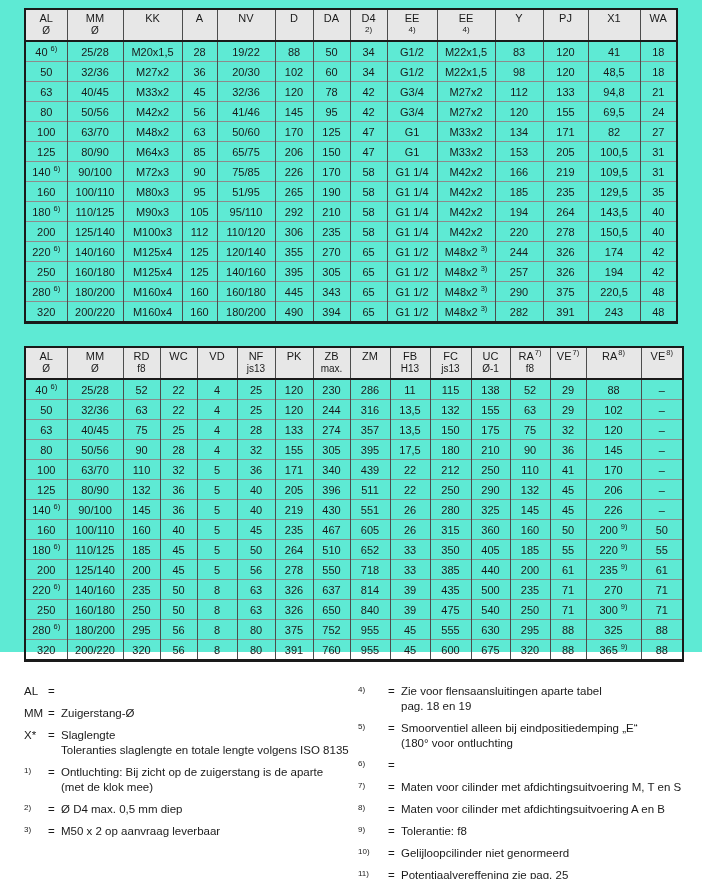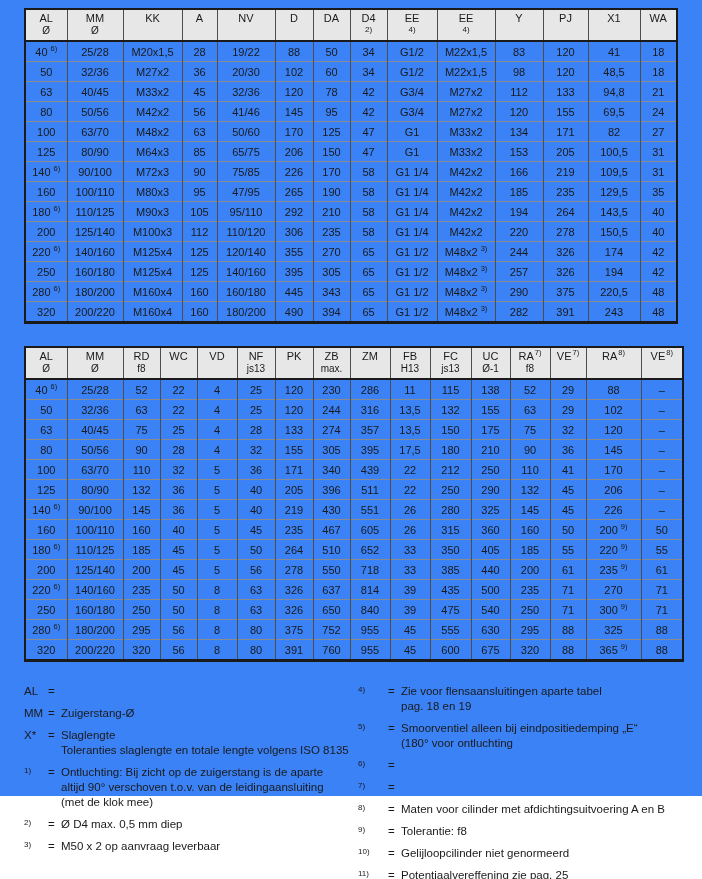--- a/index.html
+++ b/index.html
@@ -1,17 +1,17 @@
 <!DOCTYPE html>
 <html><head>
 <meta charset="utf-8">
 <style>
   html,body{margin:0;padding:0;background:#fff;}
   body{width:702px;height:879px;font-family:"Liberation Sans","DejaVu Sans",sans-serif;color:#1a1a1a;position:relative;}
-  .sheet{position:absolute;top:0;left:0;width:702px;height:796px;background:#3b82f6;}
+  .sheet{position:absolute;top:0;left:0;width:702px;height:652px;background:#5eead4;}
   table{border-collapse:collapse;table-layout:fixed;margin-left:24px;font-size:11px;color:#1a1a1a;}
   #dim-table-1{margin-top:8px;}
   #dim-table-2{margin-top:22px;}
   table{border:2px solid #1a1a1a;border-bottom-width:3px;}
   th{background:#e7e7e7;border-left:1px solid #4d4d4d;border-bottom:2px solid #1a1a1a;
      font-weight:normal;padding:2px 1px 3px 1px;vertical-align:top;}
   td{border-left:1px solid #4d4d4d;border-top:1px solid #8c8c8c;text-align:center;
      height:19px;padding:0 1px;white-space:nowrap;}
   th:first-child,td:first-child{border-left:none;}
   .h-top{line-height:13px;text-align:center;}
@@ -216,21 +216,21 @@
           <td>166</td>
           <td>219</td>
           <td>109,5</td>
           <td>31</td>
         </tr>
         <tr>
           <td>160</td>
           <td>100/110</td>
           <td>M80x3</td>
           <td>95</td>
-          <td>47/95</td>
+          <td>51/95</td>
           <td>265</td>
           <td>190</td>
           <td>58</td>
           <td>G1 1/4</td>
           <td>M42x2</td>
           <td>185</td>
           <td>235</td>
           <td>129,5</td>
           <td>35</td>
         </tr>
@@ -686,21 +686,20 @@
           <div class="fn-text">
             <div>Slaglengte</div>
             <div>Toleranties slaglengte en totale lengte volgens ISO 8135</div>
           </div>
         </div>
         <div class="fn-item">
           <span class="fn-marker fn-sup">1)</span>
           <span class="fn-eq">=</span>
           <div class="fn-text">
             <div>Ontluchting: Bij zicht op de zuigerstang is de aparte</div>
-            <div>altijd 90° verschoven t.o.v. van de leidingaansluiting</div>
             <div>(met de klok mee)</div>
           </div>
         </div>
         <div class="fn-item">
           <span class="fn-marker fn-sup">2)</span>
           <span class="fn-eq">=</span>
           <div class="fn-text">
             <div>Ø D4 max. 0,5 mm diep</div>
           </div>
         </div>
@@ -729,20 +728,23 @@
             <div>(180° voor ontluchting</div>
           </div>
         </div>
         <div class="fn-item">
           <span class="fn-marker fn-sup">6)</span>
           <span class="fn-eq">=</span>
         </div>
         <div class="fn-item">
           <span class="fn-marker fn-sup">7)</span>
           <span class="fn-eq">=</span>
+          <div class="fn-text">
+            <div>Maten voor cilinder met afdichtingsuitvoering M, T en S</div>
+          </div>
         </div>
         <div class="fn-item">
           <span class="fn-marker fn-sup">8)</span>
           <span class="fn-eq">=</span>
           <div class="fn-text">
             <div>Maten voor cilinder met afdichtingsuitvoering A en B</div>
           </div>
         </div>
         <div class="fn-item">
           <span class="fn-marker fn-sup">9)</span>

